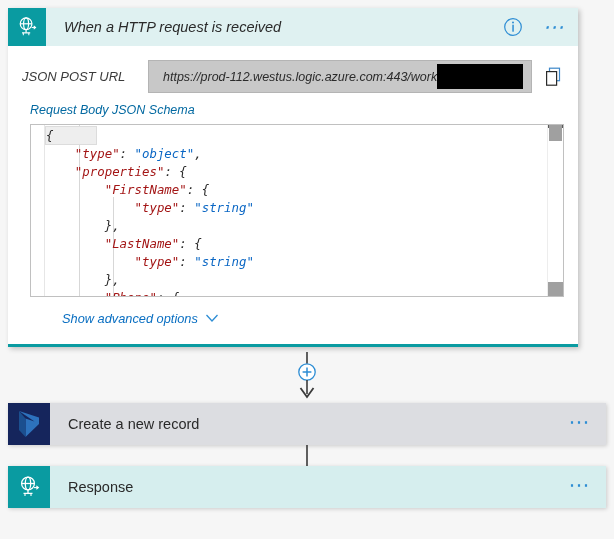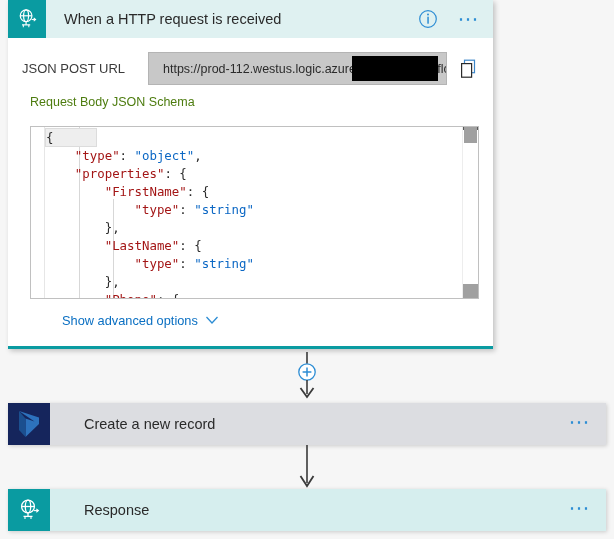--- a/index.html
+++ b/index.html
@@ -22,25 +22,26 @@
   .card {
     position: relative;
     background: #ffffff;
     box-sizing: border-box;
   }
 
   
   #trigger-card {
     position: absolute;
     left: 8px;
-    top: 0;
-    width: 485px;
+    top: 8px;
+    width: 570px;
     background: #ffffff;
     border-bottom: 3px solid #0a9ba1;
     box-shadow: 2px 2px 5px rgba(0,0,0,0.22);
+    font-style: italic;
   }
   .card-header {
     display: flex;
     align-items: center;
     height: 38px;
     background: #dff1f1;
     position: relative;
   }
   .card-icon {
     width: 38px;
@@ -127,22 +128,22 @@
     display: flex;
     align-items: center;
     justify-content: center;
     margin-right: 10px;
     cursor: pointer;
   }
 
   .schema-label {
     padding-left: 22px;
     font-size: 12.5px;
-    color: #4d7c0f;
-    margin-bottom: 17px;
+    color: #0369a1;
+    margin-bottom: 7px;
   }
 
   
   .editor-wrap {
     margin: 0 14px 0 22px;
     border: 1px solid #c0c0c0;
     background: #ffffff;
     height: 173px;
     position: relative;
     overflow: hidden;
@@ -247,24 +248,23 @@
 
   
   .action-card {
     position: absolute;
     left: 8px;
     width: 598px;
     height: 42px;
     display: flex;
     align-items: center;
     box-shadow: 1px 1px 4px rgba(0,0,0,0.18);
-    gap: 16px;
   }
   #record-card { top: 403px; background: #dcdde1; }
-  #response-card { top: 489px; background: #d6eeee; }
+  #response-card { top: 466px; background: #d6eeee; }
   .action-icon {
     width: 42px;
     height: 42px;
     flex: 0 0 42px;
     display: flex;
     align-items: center;
     justify-content: center;
   }
   .icon-dynamics { background: #15255c; }
   .icon-teal { background: #0a9ba1; }

